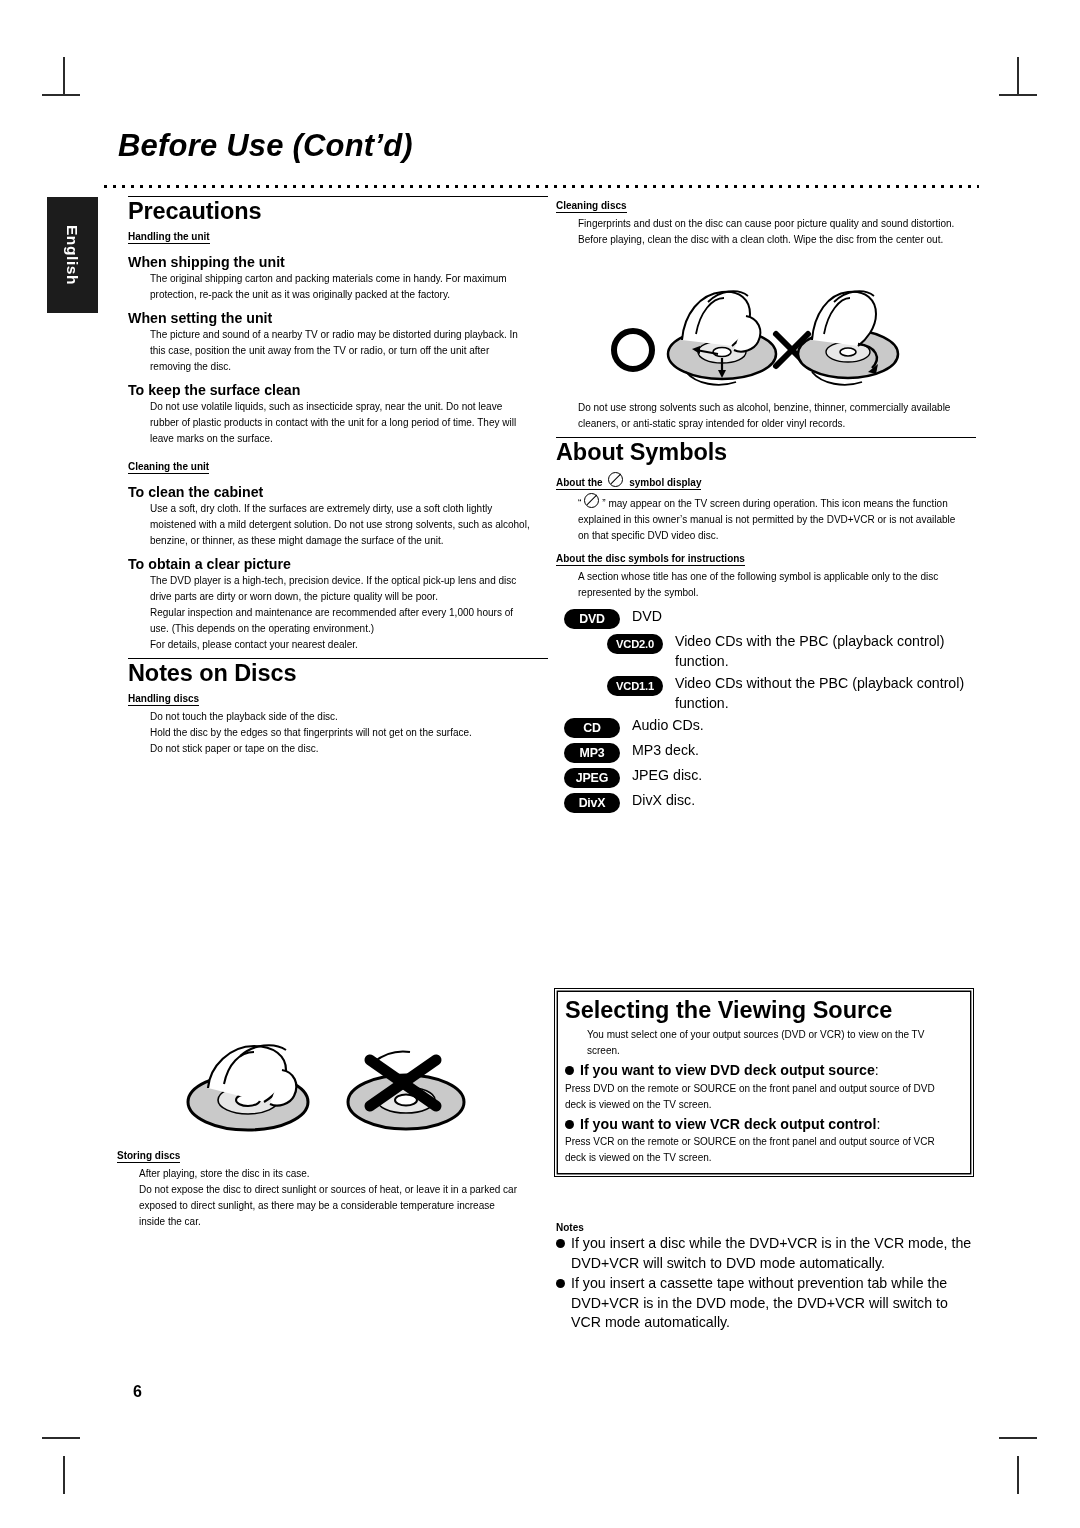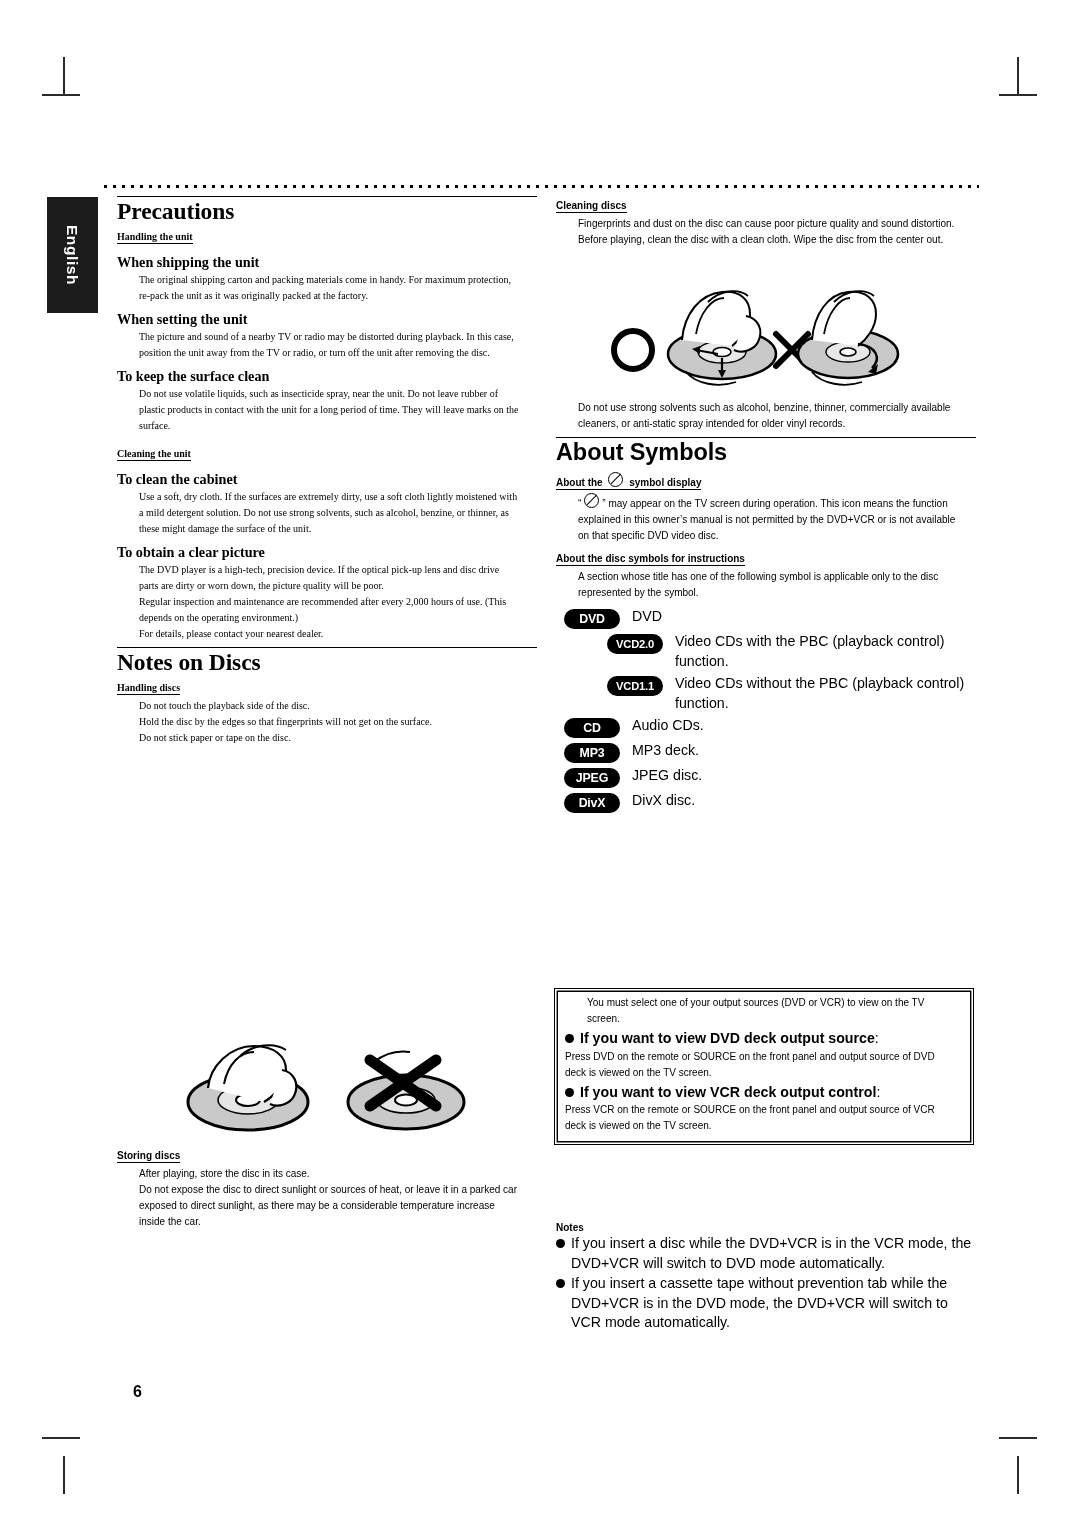--- a/index.html
+++ b/index.html
@@ -66,21 +66,21 @@
     letter-spacing: .6px;
     white-space: nowrap;
   }
 
   
   .col {
     position: absolute;
     top: 196px;
     width: 420px;
   }
-  .col-left  { left: 117px; font-family: Liberation Serif, serif; }
+  .col-left  { left: 128px; }
   .col-right { left: 556px; }
 
   
   .sec-rule {
     border-top: 1.6px solid #000;
     margin: 0 0 1px 0;
     height: 0;
   }
   h2.section {
     font-size: 23.5px;
@@ -236,20 +236,21 @@
 
   <div class="crop h" style="left:42px;  top:94px;"></div>
   <div class="crop v" style="left:63px;  top:57px;"></div>
   <div class="crop h" style="left:999px; top:94px;"></div>
   <div class="crop v" style="left:1017px;top:57px;"></div>
   <div class="crop h" style="left:42px;  top:1437px;"></div>
   <div class="crop v" style="left:63px;  top:1456px;"></div>
   <div class="crop h" style="left:999px; top:1437px;"></div>
   <div class="crop v" style="left:1017px;top:1456px;"></div>
 
+  <div class="title">Before Use (Cont’d)</div>
   <div class="dotted-rule"></div>
 
   <div class="lang-tab">
     <span>English</span>
   </div>
 
   <div class="col col-left">
 
     <div class="sec-rule"></div>
     <h2 class="section">Precautions</h2>
@@ -271,21 +272,21 @@
 
     <div class="sub-ul-wrap">
       <h3 class="sub-ul">Cleaning the unit</h3>
     </div>
 
     <h4 class="sub">To clean the cabinet</h4>
     <p class="body">Use a soft, dry cloth. If the surfaces are extremely dirty, use a soft cloth lightly moistened with a mild detergent solution. Do not use strong solvents, such as alcohol, benzine, or thinner, as these might damage the surface of the unit.</p>
 
     <h4 class="sub">To obtain a clear picture</h4>
     <p class="body">The DVD player is a high-tech, precision device. If the optical pick-up lens and disc drive parts are dirty or worn down, the picture quality will be poor.</p>
-    <p class="body tight">Regular inspection and maintenance are recommended after every 2,000 hours of use. (This depends on the operating environment.)</p>
+    <p class="body tight">Regular inspection and maintenance are recommended after every 1,000 hours of use. (This depends on the operating environment.)</p>
     <p class="body tight">For details, please contact your nearest dealer.</p>
 
     <div class="gap-sm"></div>
 
     <div class="sec-rule"></div>
     <h2 class="section">Notes on Discs</h2>
 
     <div class="sub-ul-wrap">
       <h3 class="sub-ul">Handling discs</h3>
     </div>
@@ -414,20 +415,21 @@
         <div class="sym-desc">JPEG disc.</div>
       </div>
       <div class="sym-row">
         <div class="badge">DivX</div>
         <div class="sym-desc">DivX disc.</div>
       </div>
     </div>
   </div>
 
   <div class="vs-box">
+    <h2>Selecting the Viewing Source</h2>
     <p class="body">You must select one of your output sources (DVD or VCR) to view on the TV screen.</p>
 
     <div class="bullet-line">
       <div class="dot"></div>
       <div>
         <b>If you want to view DVD deck output source</b><span>:</span>
       </div>
     </div>
     <p class="body noindent">Press DVD on the remote or SOURCE on the front panel and output source of DVD deck is viewed on the TV screen.</p>
 

